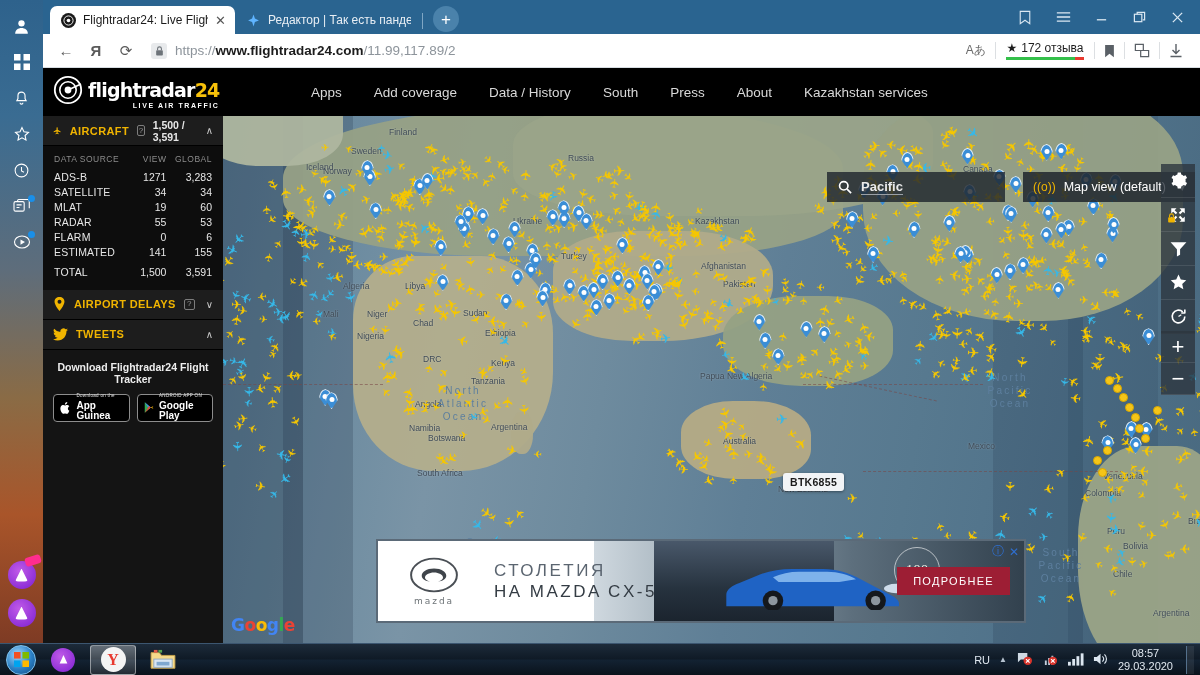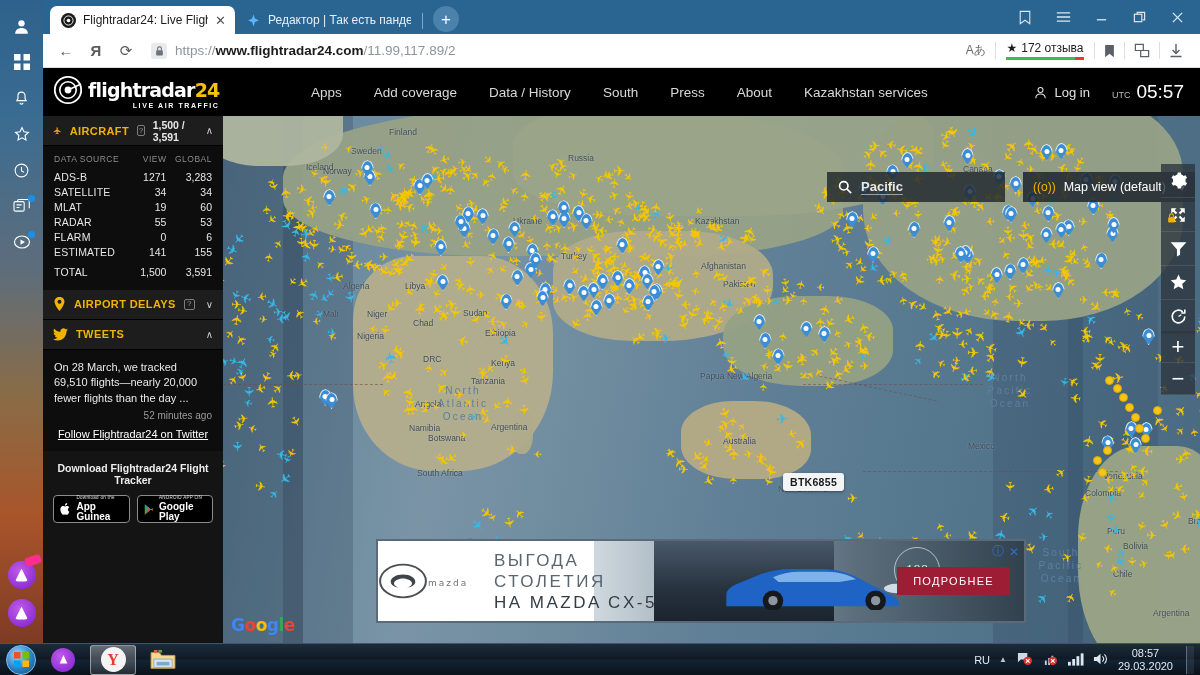--- a/index.html
+++ b/index.html
@@ -285,21 +285,21 @@
     position: absolute; right: 0; top: 0; width: 430px; height: 100%;
     background: linear-gradient(90deg, #cfd8df 0%, #93a3ae 30%, #5d6f7d 60%, #32414e 100%);
   }
   #ad-building {
     position: absolute; left: 60px; top: 0; width: 180px; height: 100%;
     background: linear-gradient(180deg, #49586a 0%, #26323e 60%, #1b242e 100%);
   }
   #ad-car {
     position: absolute; right: 95px; bottom: 11px; width: 215px; height: 56px;
   }
-  #ad-logo { width: 112px; display: flex; flex-direction: row; align-items: center; z-index: 2; }
+  #ad-logo { width: 112px; display: flex; flex-direction: column; align-items: center; z-index: 2; }
   #ad-logo-word {
     font-size: 9px; letter-spacing: 2px; color: #6d7377; margin-top: 3px;
     font-family: "DejaVu Sans", sans-serif;
   }
   #ad-text { z-index: 2; margin-left: 4px; line-height: 21px; }
   .ad-line { font-size: 17px; color: #5b6570; letter-spacing: 2.5px; font-family: "Liberation Sans", sans-serif; }
   #ad-cta {
     position: absolute; right: 14px; top: 50%; transform: translateY(-50%);
     background: #9d1e34; color: #fff; font-size: 11px; letter-spacing: 1.3px;
     padding: 8px 16px; z-index: 4;
@@ -1766,33 +1766,20 @@
       </div>
       <div id="mainnav">
         <span class="nav-item">Apps</span>
         <span class="nav-item">Add coverage</span>
         <span class="nav-item">Data / History</span>
         <span class="nav-item">South</span>
         <span class="nav-item">Press</span>
         <span class="nav-item">About</span>
         <span class="nav-item">Kazakhstan services</span>
       </div>
-      <div id="header-right">
-        <span id="login">
-          <svg width="15" height="15" viewBox="0 0 24 24" fill="none" stroke="#e2e2e2" stroke-width="1.7">
-              <circle cx="12" cy="8" r="4"></circle>
-              <path d="M4.5 21c0-4 3.4-6.5 7.5-6.5s7.5 2.5 7.5 6.5"></path>
-            </svg>
-          <span>Log in</span>
-        </span>
-        <span id="utc-clock">
-          <span id="utc-label">UTC</span>
-          <span id="utc-time">05:57</span>
-        </span>
-      </div>
     </div>
 
     <div id="ad">
       <div id="ad-photo">
         <div id="ad-building"></div>
         <svg id="ad-car" viewBox="0 0 220 60">
           <path d="M8 44c0-6 6-10 14-13l22-9c10-4 22-6 34-6h34c14 0 28 4 40 11l32 17c6 3 9 6 9 9v3H8z" fill="#1f63c4"></path>
           <path d="M58 25c8-4 18-6 28-6h30c12 0 22 3 31 8l-18 3H64z" fill="#8fc0f2" opacity="0.85"></path>
           <circle cx="58" cy="50" r="11" fill="#15181c"></circle>
             <circle cx="58" cy="50" r="5" fill="#8d969e"></circle>
@@ -1803,21 +1790,20 @@
         <div id="ad-badge">100</div>
       </div>
       <div id="ad-logo">
         <svg width="50" height="36" viewBox="0 0 60 44">
             <ellipse cx="30" cy="22" rx="28" ry="20" fill="none" stroke="#4a4f55" stroke-width="2.4"></ellipse>
             <path d="M30 14c-9 0-15 4-15 9 0 4 5 7 10 7-4-1-6-3-6-5 0-3 5-6 11-6s11 3 11 6c0 2-2 4-6 5 5 0 10-3 10-7 0-5-6-9-15-9z" fill="#3f444a"></path>
           </svg>
         <span id="ad-logo-word">mazda</span>
       </div>
       <div id="ad-text">
-        <div class="ad-line">ВЫГОДА</div>
         <div class="ad-line">СТОЛЕТИЯ</div>
         <div class="ad-line" style="color:#343c44">НА MAZDA CX-5</div>
       </div>
       <div id="ad-cta">ПОДРОБНЕЕ</div>
       <div id="ad-close">
         <span>ⓘ</span>
         <span>✕</span>
       </div>
     </div>
 
@@ -1892,25 +1878,20 @@
       </div>
 
       <div class="panel-head">
         <svg width="15" height="13" viewBox="0 0 24 20" fill="#f0b400">
             <path d="M24 2.4a9.5 9.5 0 0 1-2.8.8A4.9 4.9 0 0 0 23.3.5a9.8 9.8 0 0 1-3.1 1.2A4.9 4.9 0 0 0 11.8 6a13.9 13.9 0 0 1-10-5.1 4.9 4.9 0 0 0 1.5 6.6A4.8 4.8 0 0 1 1 6.9v.1a4.9 4.9 0 0 0 3.9 4.8 4.9 4.9 0 0 1-2.2.1 4.9 4.9 0 0 0 4.6 3.4A9.9 9.9 0 0 1 0 17.4 13.9 13.9 0 0 0 7.5 19.6c9.1 0 14-7.5 14-14v-.7A9.9 9.9 0 0 0 24 2.4z"></path>
           </svg>
         <span class="ph-title">TWEETS</span>
         <span class="ph-caret" style="margin-left:auto">∧</span>
       </div>
 
-      <div id="tweet-body">
-        <div id="tweet-text">On 28 March, we tracked 69,510 flights—nearly 20,000 fewer flights than the day ...</div>
-        <div id="tweet-time">52 minutes ago</div>
-        <a id="tweet-follow">Follow Flightradar24 on Twitter</a>
-      </div>
 
       <div id="download-sec">
         <div id="dl-title">Download Flightradar24 Flight Tracker</div>
         <div id="dl-badges">
           <div class="store">
             <svg width="14" height="16" viewBox="0 0 16 18" fill="#fff">
                 <path d="M11.2 9.4c0-2 1.6-2.9 1.7-3-1-1.4-2.4-1.6-2.9-1.6-1.2-.1-2.4.7-3 .7s-1.6-.7-2.6-.7c-1.3 0-2.6.8-3.2 2C-.2 9.3.8 13 2.1 15c.6 1 1.4 2.1 2.4 2.1s1.3-.6 2.5-.6 1.5.6 2.6.6 1.7-1 2.3-2c.7-1.1 1-2.2 1-2.3 0 0-2-.8-2-3.1zM9.3 3.2c.5-.7.9-1.6.8-2.6-.8 0-1.8.5-2.4 1.2-.5.6-1 1.6-.8 2.5.9.1 1.8-.4 2.4-1.1z"></path>
               </svg>
             <span class="store-txt">
               <span class="store-small">Download on the</span>

